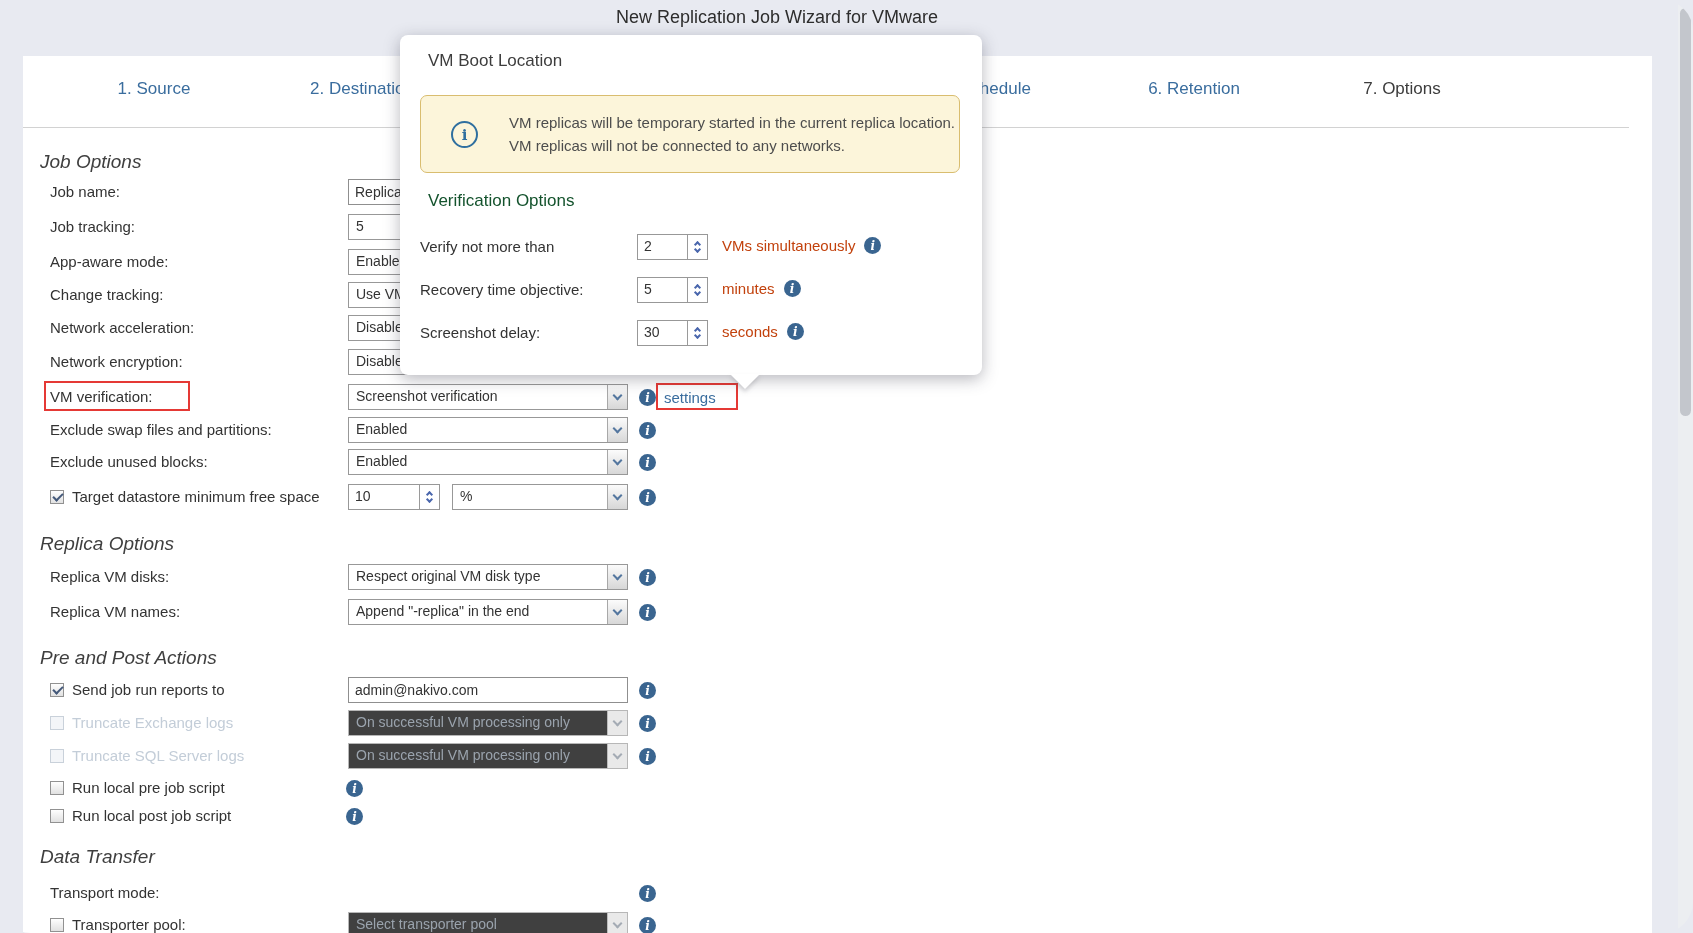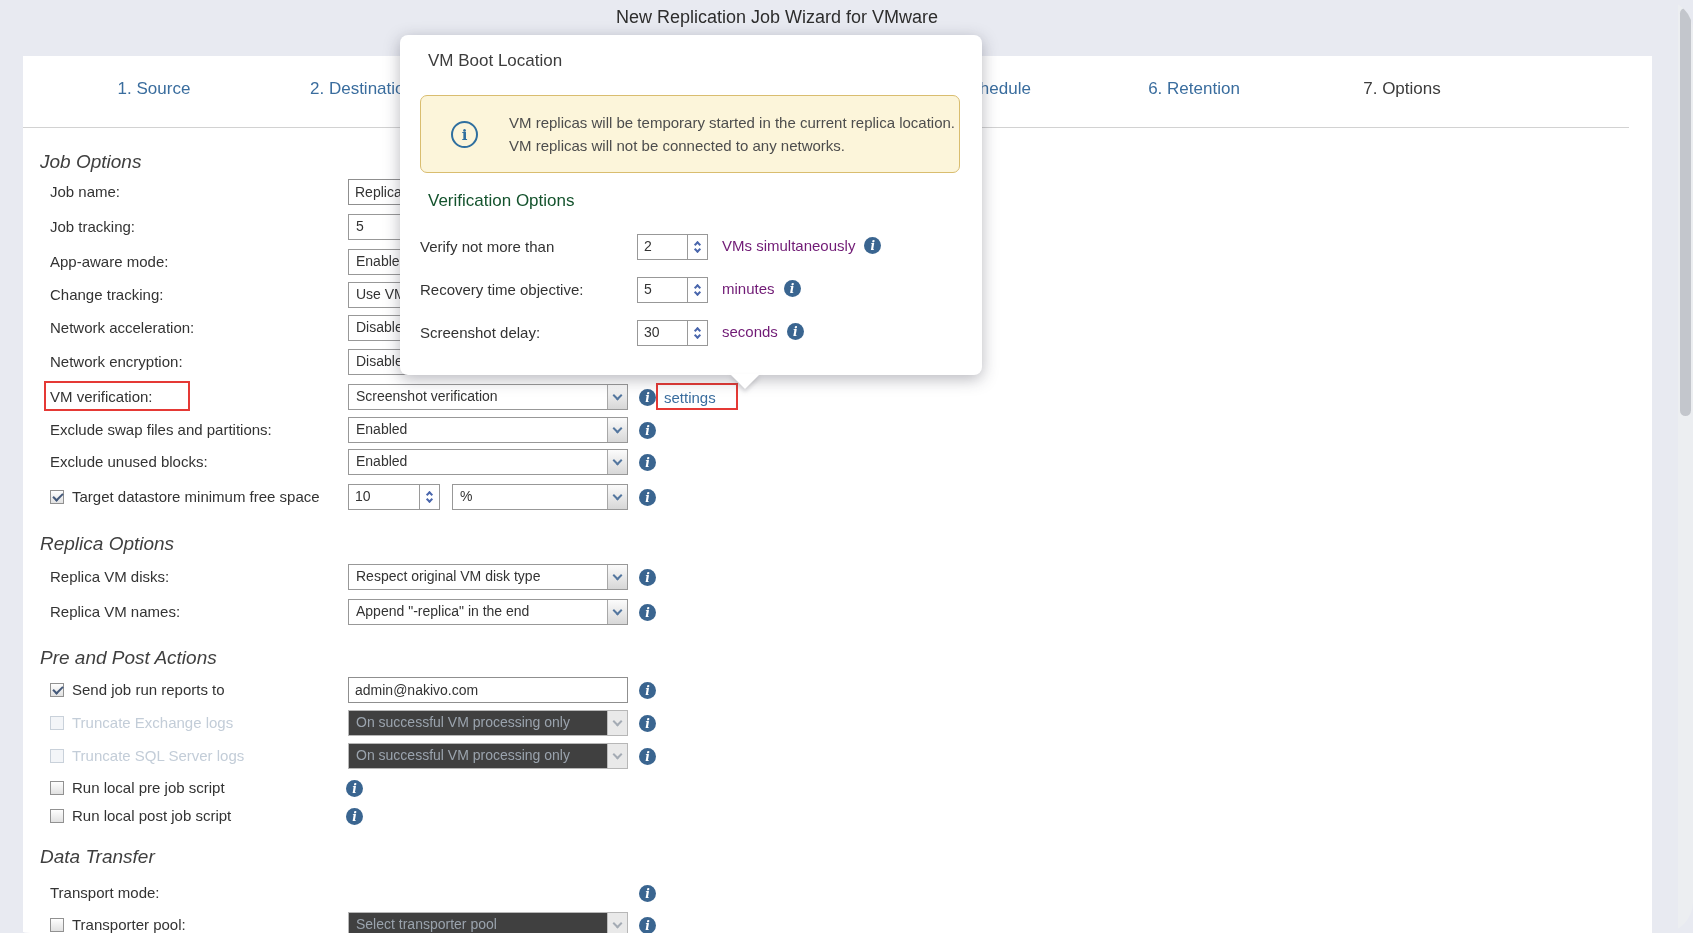--- a/index.html
+++ b/index.html
@@ -66,21 +66,21 @@
   .notice { position:absolute; left:20px; top:60px; width:540px; height:78px; background:#fcf5da;
             border:1px solid #d9bd6f; border-radius:7px; }
   .notice-icon { position:absolute; left:30px; top:25px; width:27px; height:27px; border-radius:50%;
             border:2px solid #2f6f9f; color:#2f6f9f; display:flex; align-items:center; justify-content:center; }
   .notice-icon::after { content:"i"; font:bold 15px "DejaVu Serif",serif; }
   .notice-txt { position:absolute; left:88px; top:15px; width:455px; font-size:15px;
             line-height:23px; color:#4d4d4d; }
   .popup-sec { position:absolute; left:28px; top:156px; font-size:17px; color:#14532d; }
   .plbl { position:absolute; left:20px; font-size:15px; color:#333; white-space:nowrap; }
   .punit { position:absolute; left:322px; display:flex; align-items:center; gap:9px;
-           font-size:15px; color:#701a75; white-space:nowrap; }
+           font-size:15px; color:#c2410c; white-space:nowrap; }
   .punit .info { position:static; flex:0 0 auto; }
   .tail { position:absolute; left:330px; top:339px; width:0; height:0;
           border-left:15px solid transparent; border-right:15px solid transparent;
           border-top:15px solid #fff; filter:drop-shadow(0 3px 2px rgba(80,80,90,.25)); }
 
   .sb-track { position:absolute; left:1678px; top:0; width:15px; height:933px; background:#eceef1; z-index:3; }
   .sb-thumb { position:absolute; left:2px; top:8px; width:11px; height:408px; background:#c3c6cc;
               border-radius:6px; cursor:pointer; }
 </style>
 </head>

